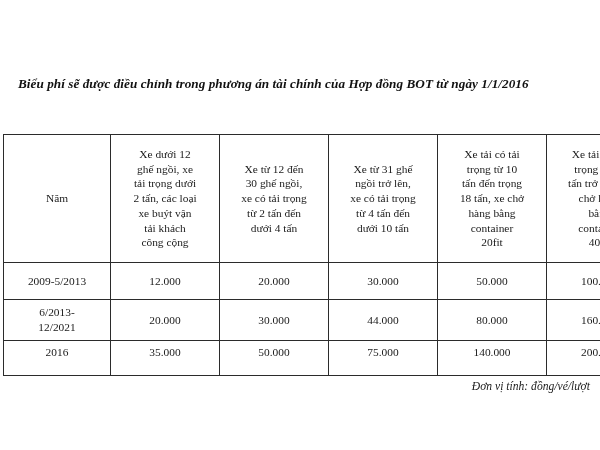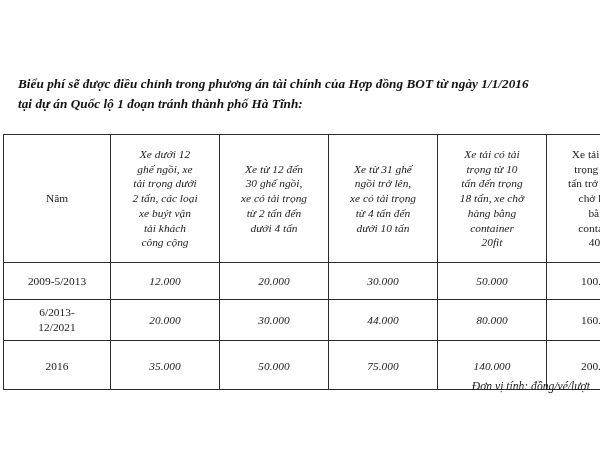--- a/index.html
+++ b/index.html
@@ -59,21 +59,21 @@
     color: #1a1a1a;
   }
   table.fee-table td {
     border: 1px solid #2b2b2b;
     text-align: center;
     vertical-align: middle;
     padding: 2px 4px;
     overflow: hidden;
   }
   table.fee-table td.col-year { width: 98px; margin-top: 28px; }
-  table.fee-table td.col-cat  { width: 100px; font-style: italic; }
+  table.fee-table td.col-cat  { width: 100px; }
   table.fee-table td.col-cat-last { width: 97px; }
 
   tr.header-row td {
     height: 123px;
     vertical-align: middle;
     line-height: 14.8px;
   }
   tr.header-row td.col-year {
     vertical-align: middle;
   }
@@ -81,21 +81,21 @@
   tr.data-row td {
     height: 32px;
     text-align: center;
   }
   tr.data-row.tall td {
     height: 36px;
   }
   tr.data-row.last td {
     height: 28px;
     vertical-align: top;
-    padding-top: 18px;
+    padding-top: 4px;
   }
 
   .cell-lines {
     display: block;
   }
   .cell-lines .cl {
     display: block;
   }
 
   
@@ -111,21 +111,20 @@
     margin-top: 12px;
   }
 </style>
 </head>
 <body>
 
 <div id="page">
 
   <div class="doc-heading">
     <span class="hl">Biểu phí sẽ được điều chỉnh trong phương án tài chính của Hợp đồng BOT từ ngày 1/1/2016</span>
-    <span class="hl">tại dự án Quốc lộ 1 đoạn tránh thành phố Hà Tĩnh:</span>
   </div>
 
   <div class="fee-table-wrap">
     <table class="fee-table">
       <tbody>
         <tr class="header-row">
           <td class="col-year">
             <span>Năm</span>
           </td>
           <td class="col-cat">

